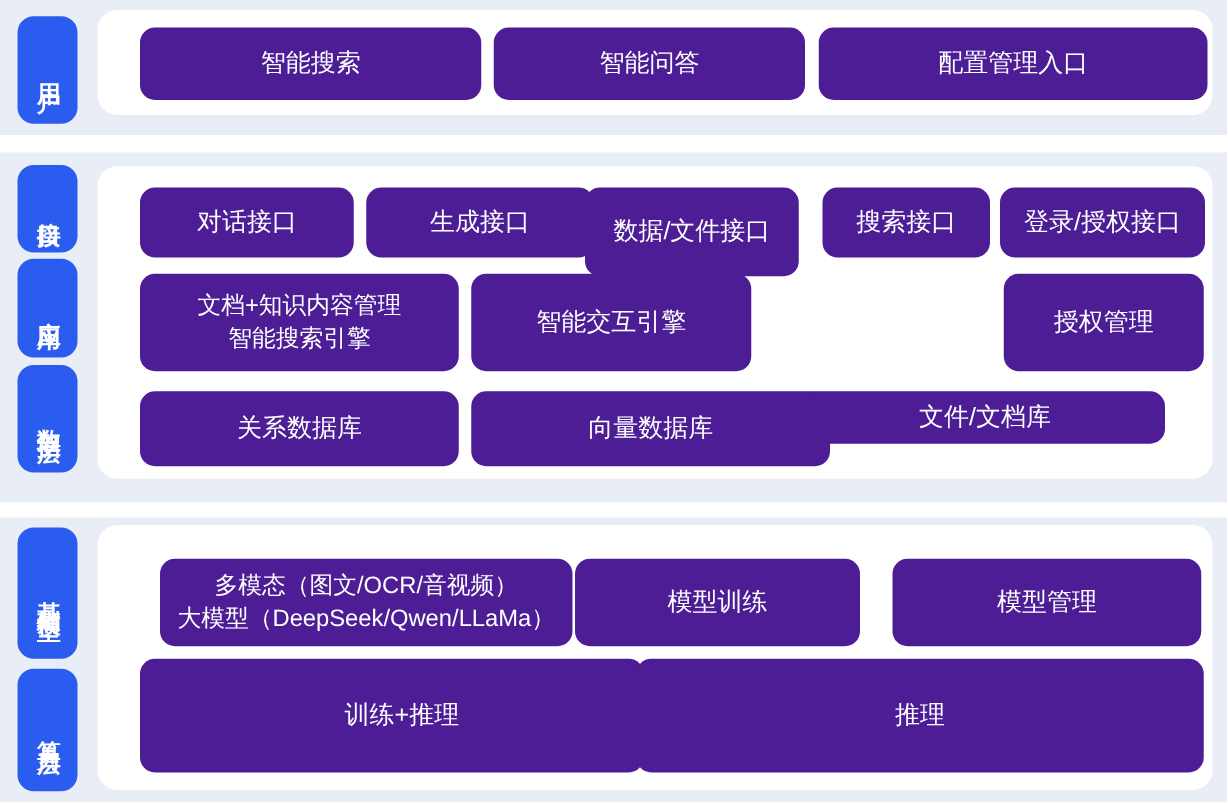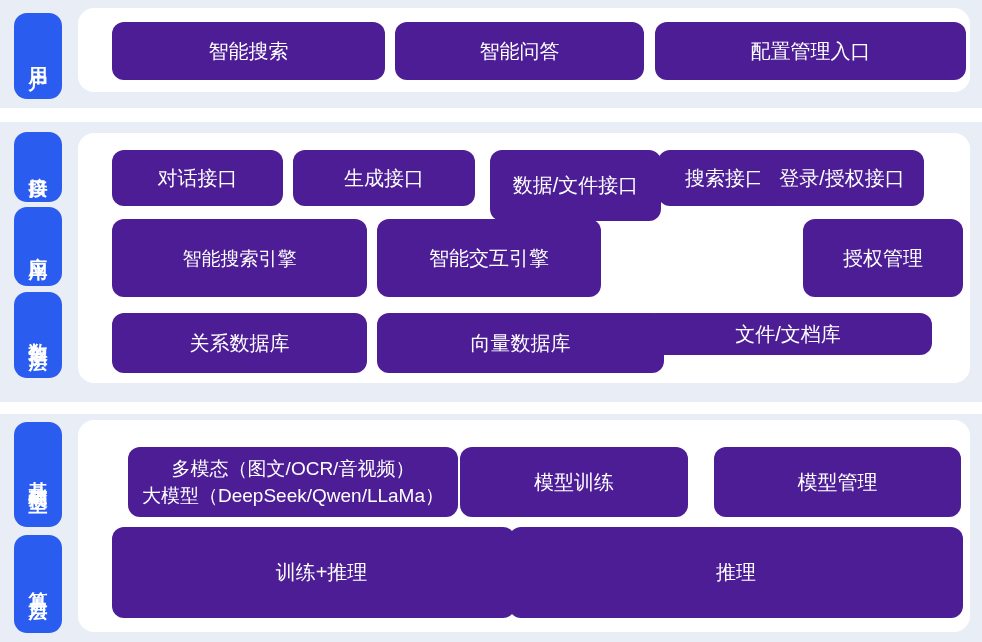--- a/index.html
+++ b/index.html
@@ -82,25 +82,26 @@
   <div class="layer-label" style="top:292px; height:86px;">数据层</div>
   <div class="layer-label" style="top:422px; height:105px;">基础模型</div>
   <div class="layer-label" style="top:535px; height:98px;">算力层</div>
 
   <div class="box" style="left:112px; top:22px; width:273px; height:58px;">智能搜索</div>
   <div class="box" style="left:395px; top:22px; width:249px; height:58px;">智能问答</div>
   <div class="box" style="left:655px; top:22px; width:311px; height:58px;">配置管理入口</div>
 
   <div class="box" style="left:112px; top:150px; width:171px; height:56px;">对话接口</div>
   <div class="box" style="left:293px; top:150px; width:182px; height:56px;">生成接口</div>
-  <div class="box" style="left:490px; top:150px; width:171px; height:71px;">数据/文件接口</div>
+  <div class="box" style="left:468px; top:150px; width:171px; height:71px;">数据/文件接口</div>
   <div class="box" style="left:658px; top:150px; width:134px; height:56px;">搜索接口</div>
-  <div class="box" style="left:760px; top:150px; width:164px; height:56px;">登录/授权接口</div>
+  <div class="box" style="left:800px; top:150px; width:164px; height:56px;">登录/授权接口</div>
 
   <div class="box two-line" style="left:112px; top:219px; width:255px; height:78px;">
+    <span>文档+知识内容管理</span>
     <span>智能搜索引擎</span>
   </div>
   <div class="box" style="left:377px; top:219px; width:224px; height:78px;">智能交互引擎</div>
   <div class="box" style="left:803px; top:219px; width:160px; height:78px;">授权管理</div>
 
   <div class="box" style="left:112px; top:313px; width:255px; height:60px;">关系数据库</div>
   <div class="box" style="left:377px; top:313px; width:287px; height:60px;">向量数据库</div>
   <div class="box" style="left:644px; top:313px; width:288px; height:42px;">文件/文档库</div>
 
   <div class="box two-line" style="left:128px; top:447px; width:330px; height:70px;">

